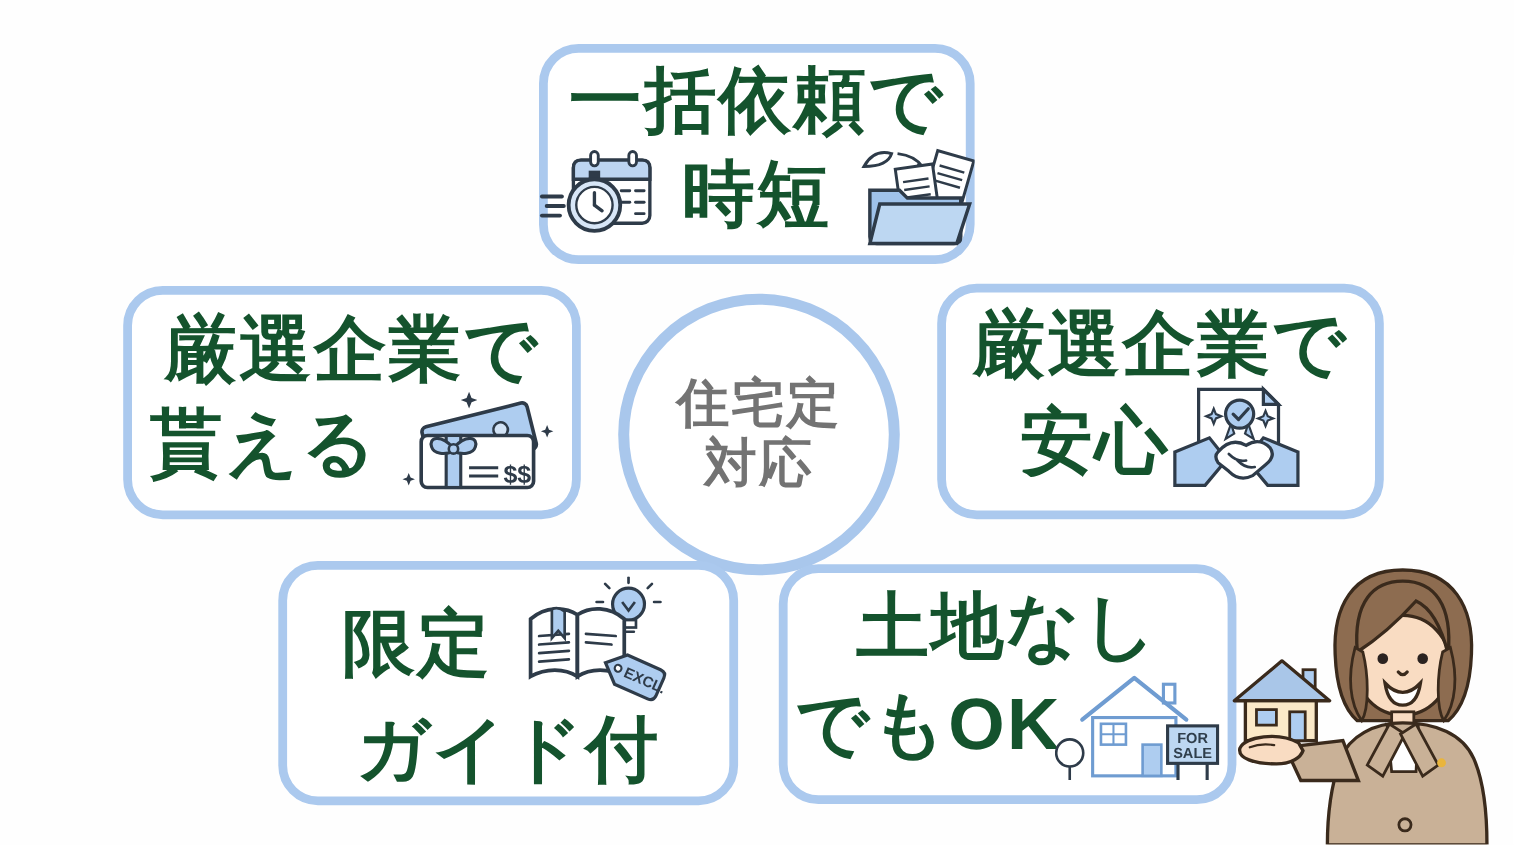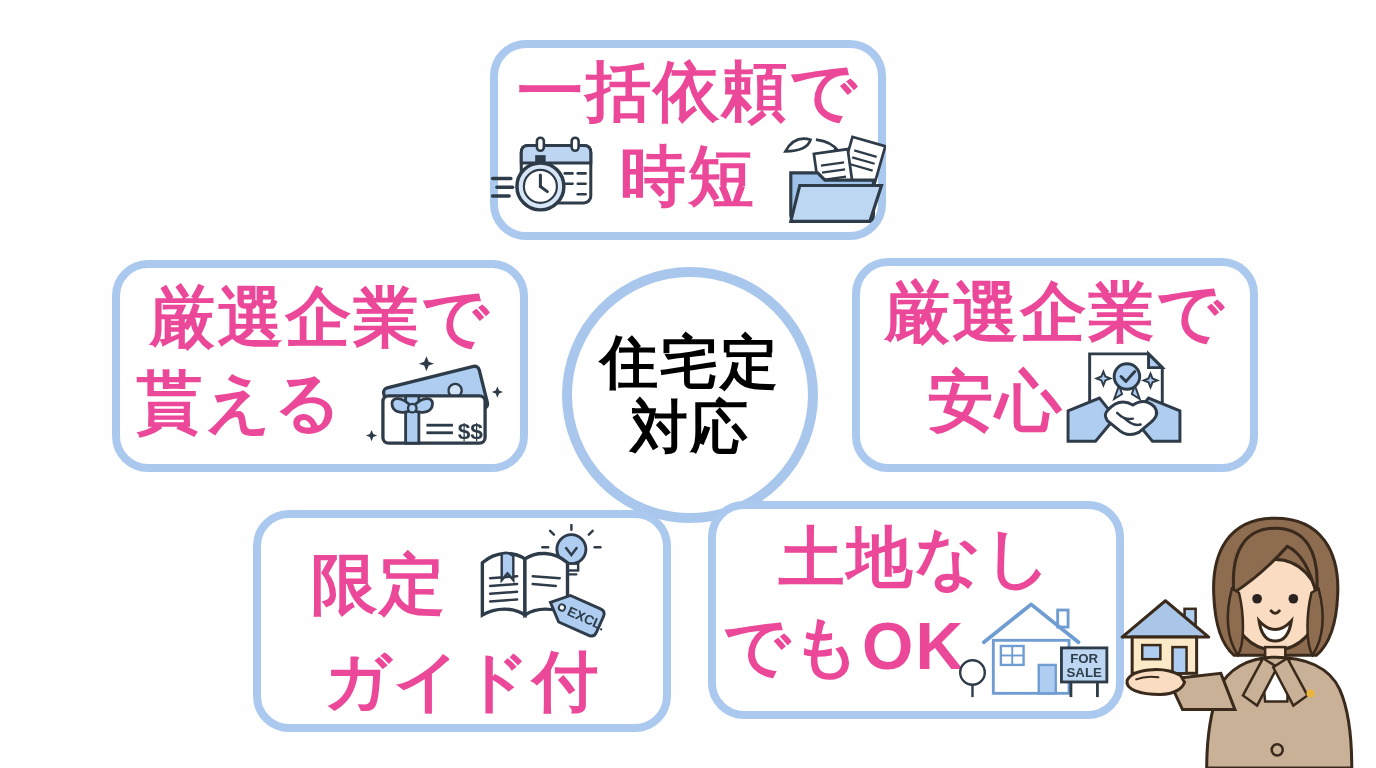--- a/index.html
+++ b/index.html
@@ -1,25 +1,25 @@
 <!DOCTYPE html>
 <html><head>
 <meta charset="utf-8">
 <style>
   html,body{margin:0;padding:0;background:#fff;}
   .stage{position:relative;width:1376px;height:768px;background:#fefefe;overflow:hidden;
          font-family:"Liberation Sans","DejaVu Sans",sans-serif;}
   .center-circle{position:absolute;left:562px;top:267px;width:256px;height:256px;
          background:#fff;border:10px solid #a9c7ec;border-radius:50%;box-sizing:border-box;
          display:flex;flex-direction:column;align-items:center;justify-content:center;z-index:1;}
-  .circle-txt{font-weight:900;color:#000000;font-size:58px;line-height:1.12;letter-spacing:2px;white-space:nowrap;}
+  .circle-txt{font-weight:900;color:#737373;font-size:48px;line-height:1.12;letter-spacing:2px;white-space:nowrap;}
   .feature-box{position:absolute;background:#fff;border:8px solid #abc9ee;border-radius:36px;
          box-sizing:border-box;display:flex;flex-direction:column;align-items:center;justify-content:center;
          z-index:2;padding:2px 6px;}
-  .txt{font-weight:900;color:#ec4899;font-size:66px;line-height:1.1;letter-spacing:2px;white-space:nowrap;}
+  .txt{font-weight:900;color:#14532d;font-size:66px;line-height:1.1;letter-spacing:2px;white-space:nowrap;}
   .row{display:flex;align-items:center;justify-content:center;}
   .persona{position:absolute;left:1116px;top:496px;width:260px;height:272px;z-index:3;}
   svg{display:block;}
 </style>
 </head>
 <body>
 
 <div class="stage">
 
   <div class="center-circle">
@@ -157,21 +157,21 @@
         <g transform="rotate(24 115 92)">
           <path d="M88 92 L104 77 H138 Q144 77 144 83 V101 Q144 107 138 107 H104 Z" fill="#aecdf0" stroke="#2e3b49" stroke-width="3"></path>
           <circle cx="101" cy="92" r="3.2" fill="#fff" stroke="#2e3b49" stroke-width="2"></circle>
           <text x="108" y="97" font-size="14" font-weight="bold" fill="#2e3b49">EXCL.</text>
         </g>
       </svg>
     </div>
     <div class="txt">ガイド付</div>
   </div>
 
-  <div class="feature-box" style="left:708px;top:501px;width:416px;height:218px;text-align:center;">
+  <div class="feature-box" style="left:708px;top:513px;width:416px;height:218px;text-align:center;">
     <div class="txt">土地なし</div>
     <div class="row" style="gap:0;">
       <div class="txt">でもOK</div>
       <svg width="150" height="106" viewBox="0 0 158 112" style="margin-left:-6px;">
         <rect x="104" y="18" width="11" height="18" fill="#fff" stroke="#6f9cd1" stroke-width="3"></rect>
         <path d="M26 52 L76 12 L126 52" fill="none" stroke="#6f9cd1" stroke-width="4" stroke-linecap="round" stroke-linejoin="round"></path>
         <rect x="36" y="50" width="80" height="56" fill="#fff" stroke="#6f9cd1" stroke-width="3"></rect>
         <rect x="44" y="56" width="24" height="20" fill="#fff" stroke="#6f9cd1" stroke-width="2.5"></rect>
         <line x1="56" y1="56" x2="56" y2="76" stroke="#6f9cd1" stroke-width="2"></line>
         <line x1="44" y1="66" x2="68" y2="66" stroke="#6f9cd1" stroke-width="2"></line>

